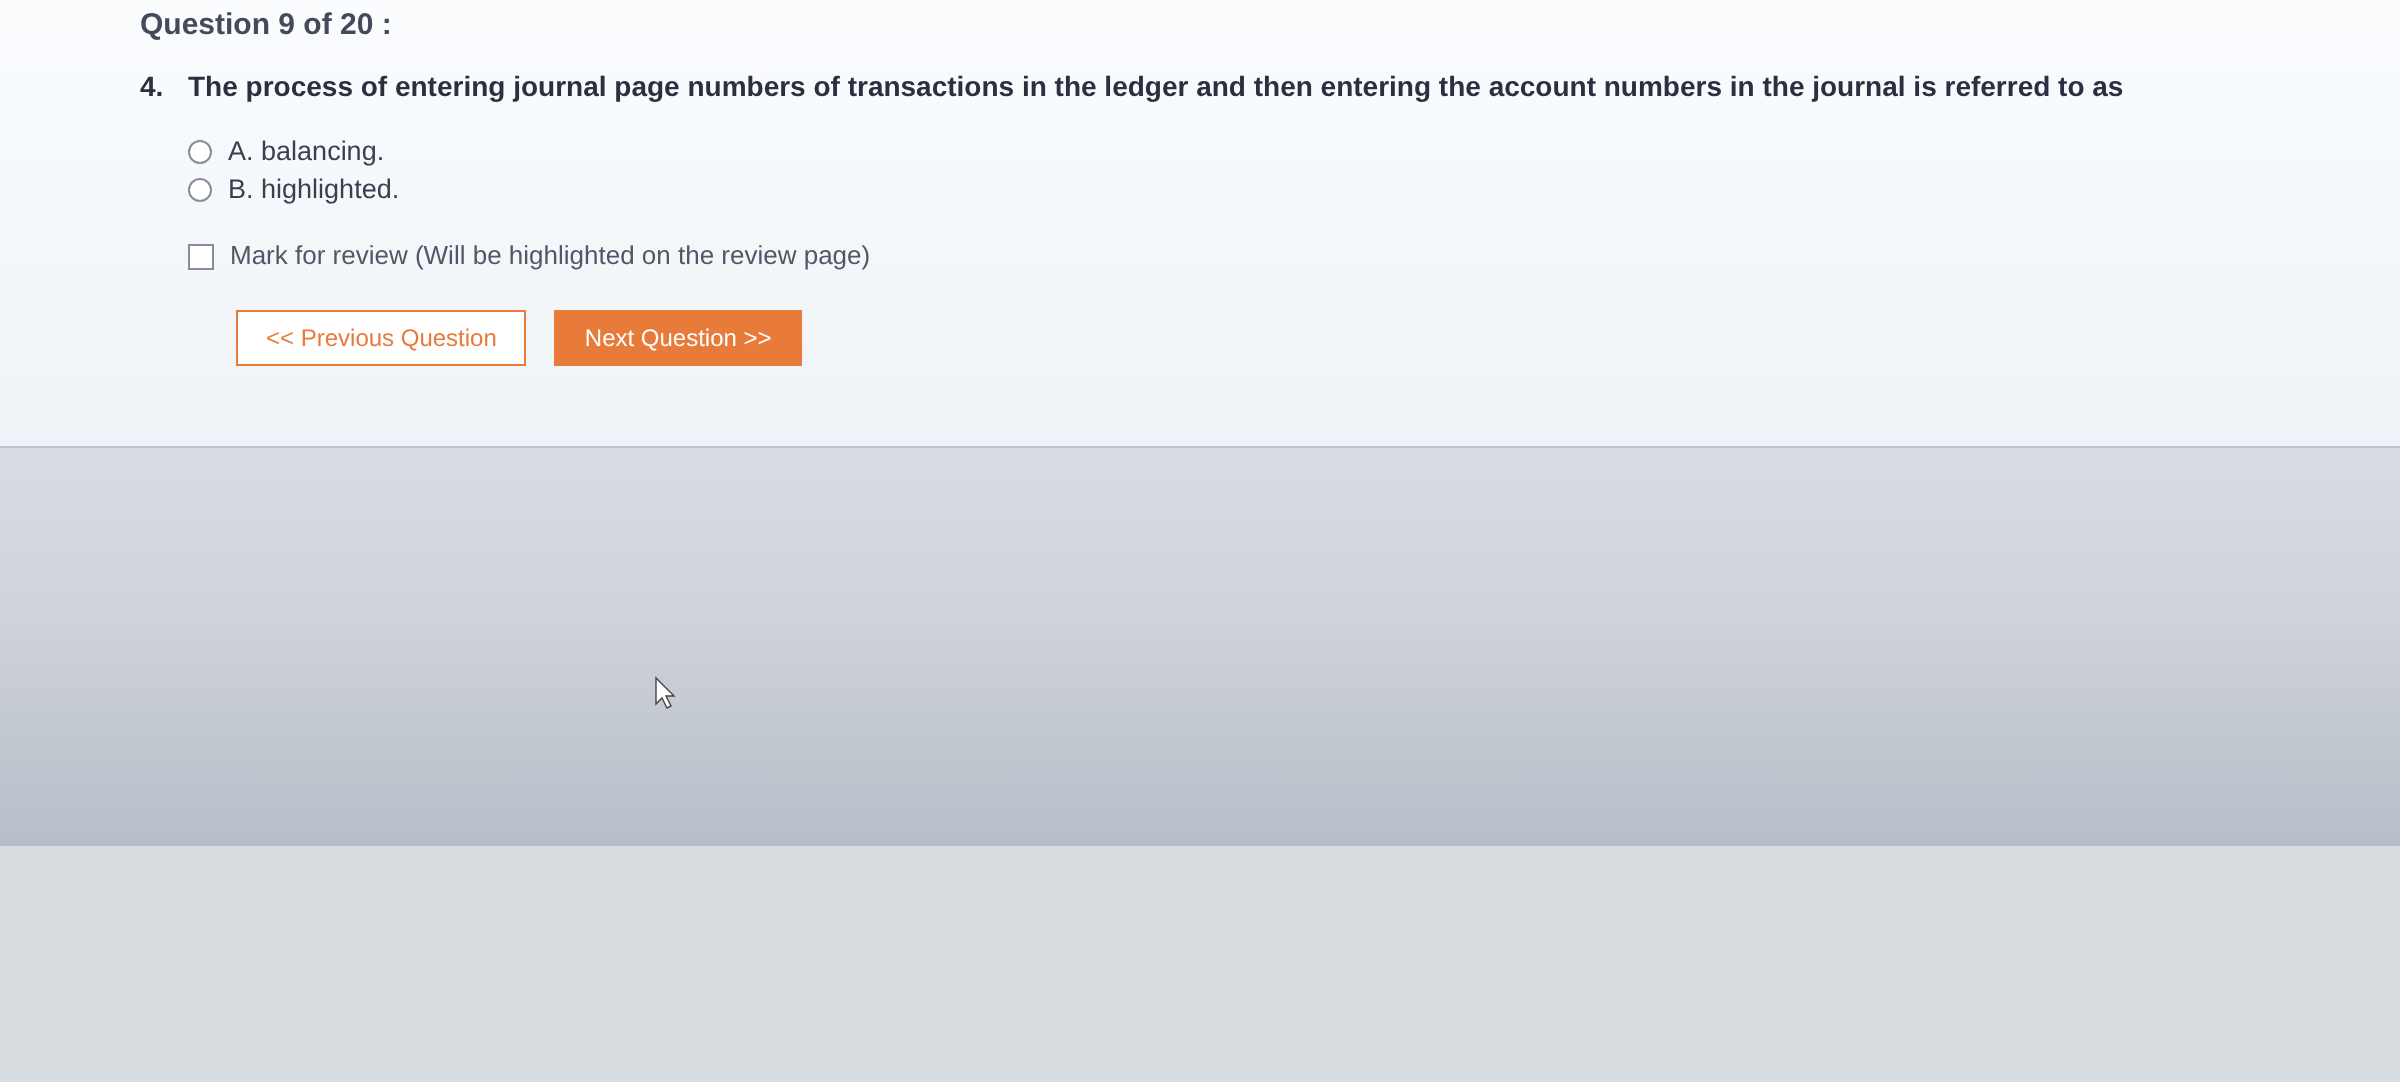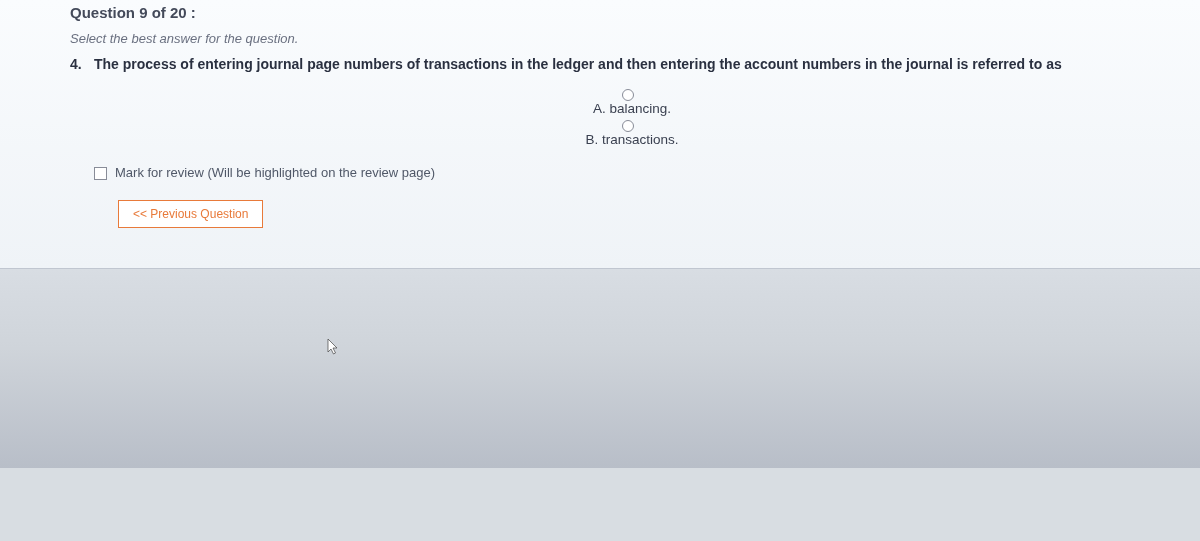--- a/index.html
+++ b/index.html
@@ -53,21 +53,20 @@
       text-align: center;
     }
     .answers {
       margin-left: 24px;
       margin-bottom: 18px;
     }
     .answer-option {
       display: flex;
       align-items: center;
       margin: 4px 0;
-      flex-direction: column;
     }
     .radio {
       appearance: none;
       width: 12px;
       height: 12px;
       border: 1px solid #888c98;
       border-radius: 50%;
       margin-right: 8px;
       background: #fff;
       cursor: pointer;
@@ -137,49 +136,49 @@
       pointer-events: none;
     }
   </style>
 </head>
 <body>
 
 <div class="content-area">
 
   <div class="question-counter">Question 9 of 20 :</div>
 
-  <div class="instruction">Select the best answer for the question.</div>
 
   <div class="question-row">
     <span class="q-number">4.</span>
     <span class="q-text">The process of entering journal page numbers of transactions in the ledger and then entering the account numbers in the journal is referred to as</span>
   </div>
 
   <div class="answers">
     <div class="answer-option">
       <input type="radio" name="ans" class="radio" style="">
       <span class="answer-label">
         <span>A.</span> <span>balancing.</span>
       </span>
     </div>
     <div class="answer-option">
       <input type="radio" name="ans" class="radio" style="">
       <span class="answer-label">
-        <span>B.</span> <span>transactions.</span>
+        <span>B.</span> <span>highlighted.</span>
       </span>
     </div>
   </div>
 
   <div class="review-row">
     <input type="checkbox" class="checkbox" style="">
     <span class="review-label">Mark for review (Will be highlighted on the review page)</span>
   </div>
 
   <div class="nav-buttons">
     <button class="btn-prev">&lt;&lt; Previous Question</button>
+    <button class="btn-next">Next Question &gt;&gt;</button>
   </div>
 
 </div>
 
 <div class="bottom-zone"></div>
 
 <div class="cursor-arrow">
   <svg width="14" height="18" viewBox="0 0 14 18">
     <path d="M1 1 L1 14 L4 11 L6.5 16 L8.5 15 L6 10 L10 10 Z" fill="#ffffff" stroke="#444" stroke-width="0.7"></path>
   </svg>

